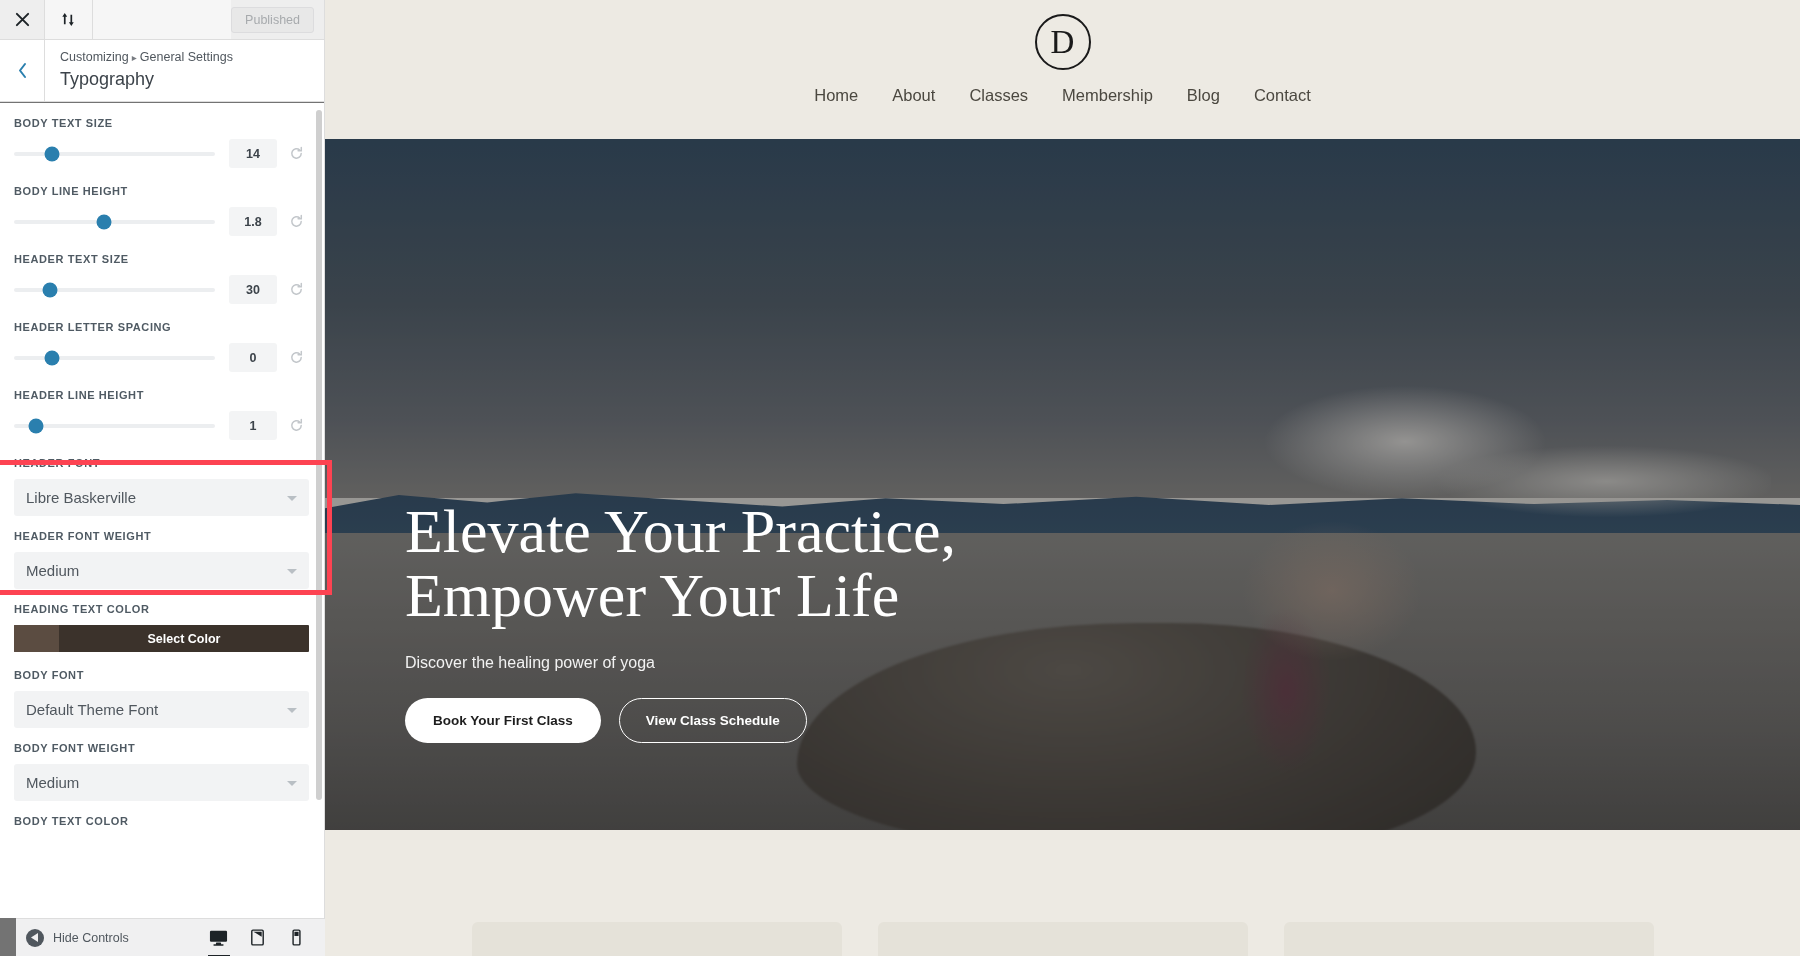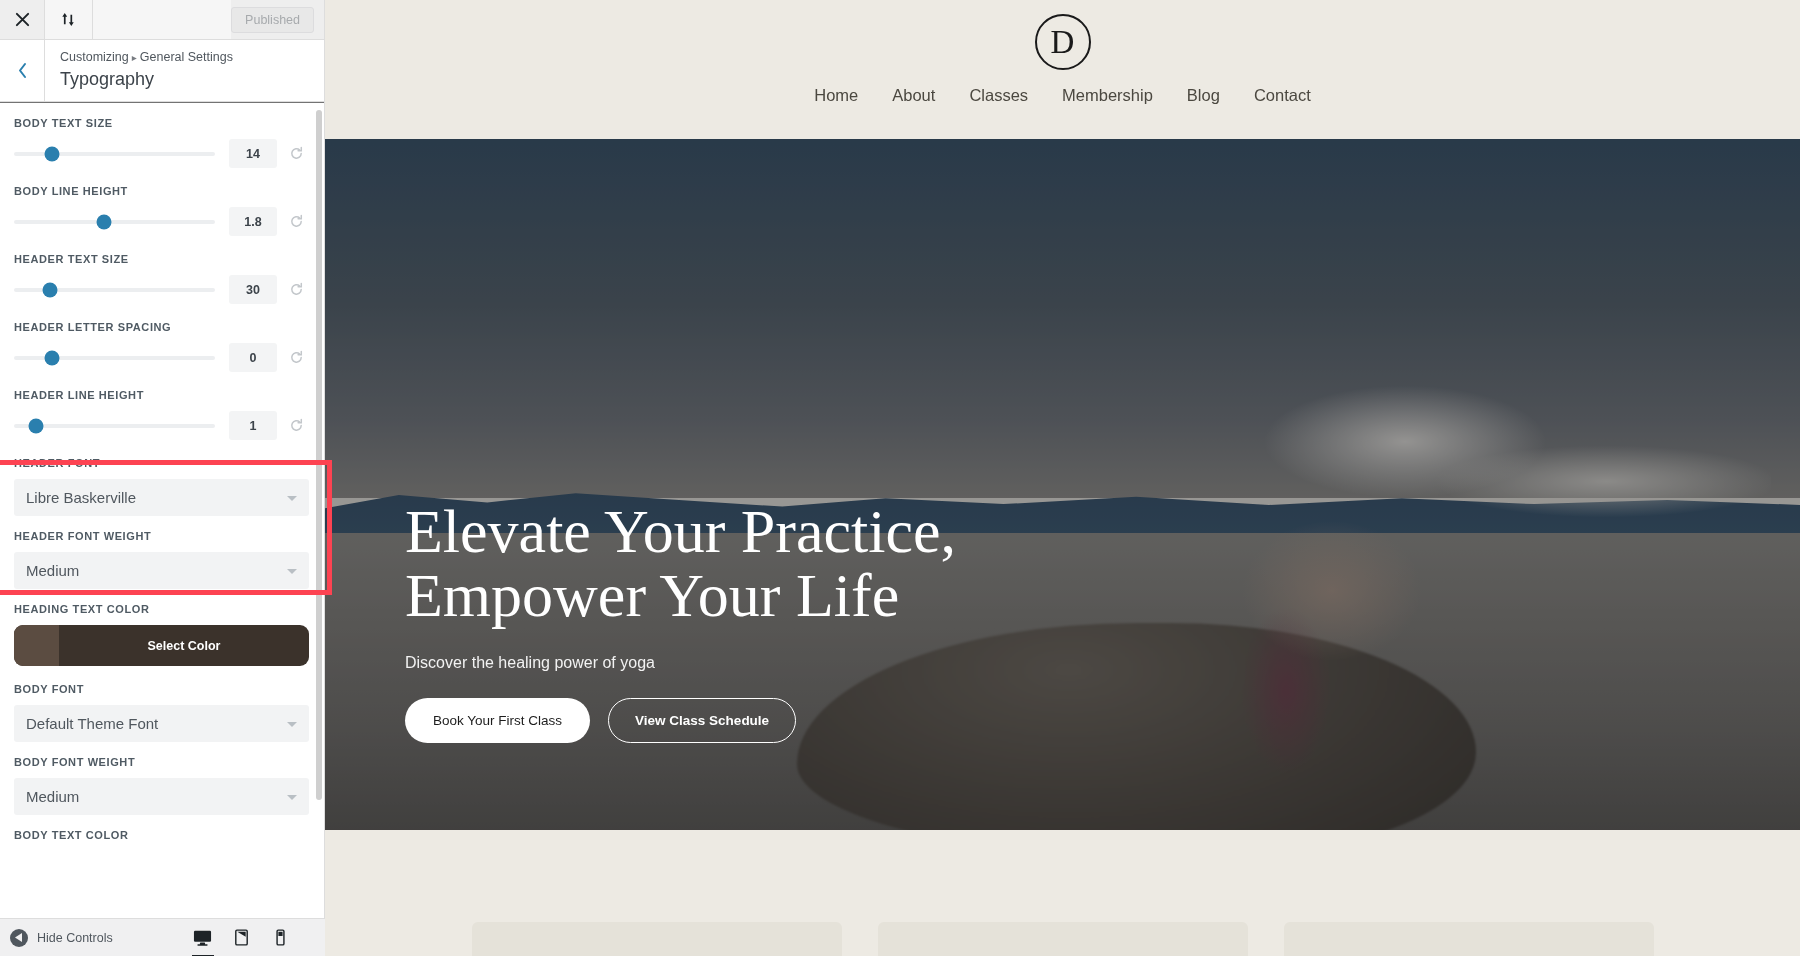--- a/index.html
+++ b/index.html
@@ -112,38 +112,38 @@
   }
   .select-box .sel-text { font-size: 15px; color: #50575e; }
   .select-caret {
     position: absolute; right: 12px; top: 50%; margin-top: -2px;
     width: 0; height: 0; border-left: 5px solid transparent;
     border-right: 5px solid transparent; border-top: 5px solid #b9bfc4;
   }
 
   
   .color-btn {
-    height: 41px; display: flex; align-items: center;
-    border-radius: 9px; overflow: hidden; cursor: pointer; position: relative;
+    height: 27px; display: flex; align-items: center;
+    border-radius: 1px; overflow: hidden; cursor: pointer; position: relative;
   }
   .color-swatch { width: 45px; height: 100%; flex: 0 0 45px; }
   .color-main {
     flex: 1; height: 100%; display: flex; align-items: center; justify-content: center;
     color: #fff; font-size: 12.5px; font-weight: bold;
   }
 
   
   .highlight-box {
     position: absolute; left: 0px; top: 460px; width: 332px; height: 135px;
     border: 5px solid #fd4352; border-left: none; pointer-events: none; z-index: 30;
   }
 
   
   .cz-bottom {
-    position: absolute; left: 0; bottom: 0; width: 325px; height: 38px;
+    position: absolute; left: 16px; bottom: 0; width: 325px; height: 38px;
     background: #f0f0f1; border-top: 1px solid #ddd;
     display: flex; align-items: center; padding: 0 10px;
   }
   .hide-controls { display: flex; align-items: center; gap: 9px; cursor: pointer; }
   .hide-controls .arrow-circle {
     width: 18px; height: 18px; border-radius: 50%; background: #50575e;
     display: flex; align-items: center; justify-content: center;
   }
   .hide-controls .arrow-circle svg { width: 8px; height: 9px; }
   .hide-controls .hc-label { font-size: 12.5px; color: #50575e; }
@@ -211,21 +211,21 @@
   .hero-overlay { position: absolute; inset: 0; background: rgba(35,35,38,.42); }
 
   .hero-content { position: absolute; left: 80px; top: 360px; z-index: 5; }
   .hero-h1 {
     font-family: "Liberation Serif", serif; font-weight: 400;
     font-size: 62px; line-height: 1.04; color: #fff; letter-spacing: 0;
   }
   .hero-sub { margin-top: 26px; font-size: 16px; color: #f2f2f2; font-weight: 400; }
   .hero-buttons { margin-top: 26px; display: flex; gap: 18px; }
   .btn-primary {
-    background: #fff; color: #1d1d1d; font-size: 13.5px; font-weight: normal;
+    background: #fff; color: #1d1d1d; font-size: 13.5px; font-weight: bold;
     padding: 14px 28px; border-radius: 40px; border: none; cursor: pointer;
     font-family: "Liberation Sans", sans-serif;
   }
   .btn-outline {
     background: transparent; color: #fff; font-size: 13.5px; font-weight: bold;
     padding: 14px 26px; border-radius: 40px; border: 1.5px solid #fff; cursor: pointer;
     font-family: "Liberation Sans", sans-serif;
   }
 
   

